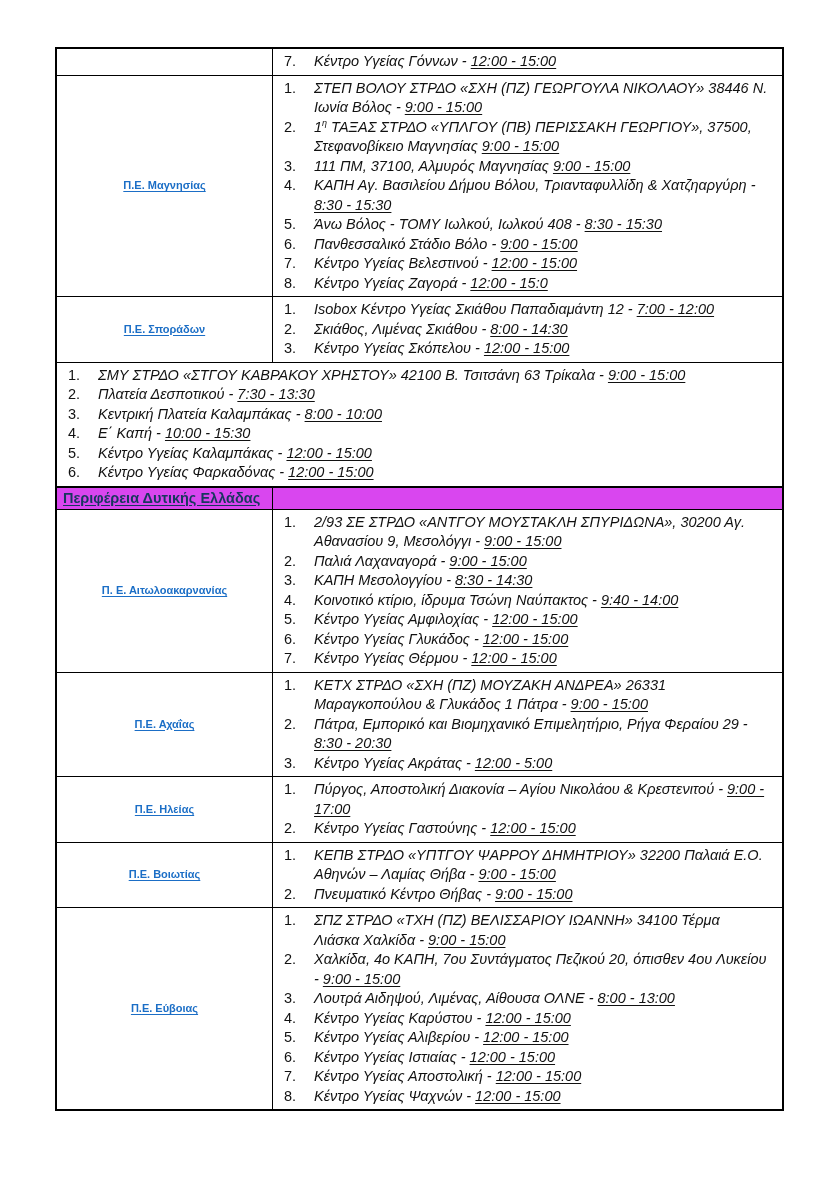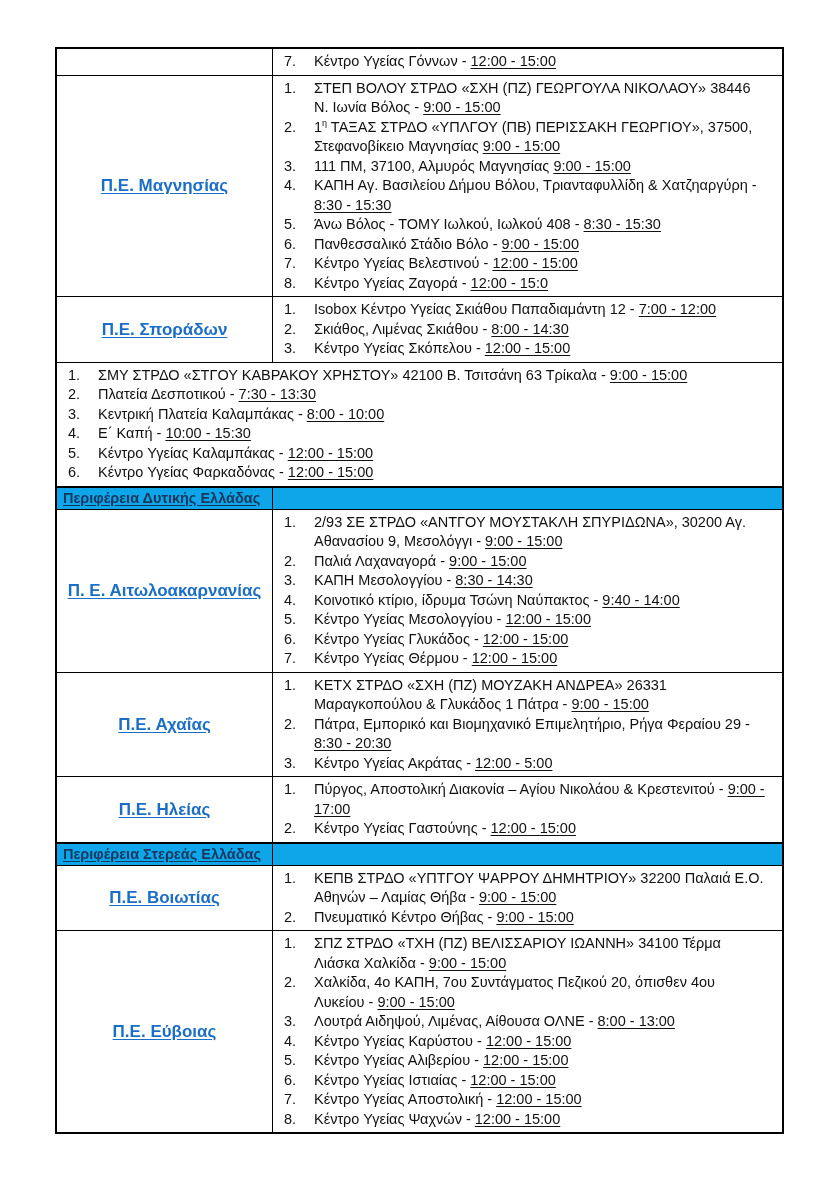--- a/index.html
+++ b/index.html
@@ -40,49 +40,50 @@
   }
   .cell-right {
     flex: 1 1 auto;
     box-sizing: border-box;
     padding: 3px 6px 3px 0;
     min-width: 0;
   }
   .region-link {
     color: #1B6EC6;
     font-weight: bold;
-    font-size: 17px;
+    font-size: 11px;
     text-decoration: underline;
     text-underline-offset: 2px;
     cursor: pointer;
     line-height: 19px;
   }
   .item {
     display: flex;
     align-items: flex-start;
     font-size: 14.5px;
     line-height: 19.5px;
   }
   .item-num {
     flex: 0 0 30px;
     padding-left: 11px;
     box-sizing: content-box;
   }
   .item-body {
     flex: 1 1 auto;
     padding-right: 8px;
     min-width: 0;
+    font-style: italic;
   }
   .item-body sup { font-size: 9px; line-height: 0; }
   .hours {
     text-decoration: underline;
     text-underline-offset: 2px;
   }
   .band {
-    background: #0ea5e9;
+    background: #d946ef;
     border-top: 0.5px solid #000;
     align-items: flex-end;
   }
   .band .cell-left.band-label-cell {
     width: 216px;
     flex: 0 0 216px;
     justify-content: flex-start;
     text-align: left;
     padding: 1px 4px 2px 6px;
   }
@@ -218,21 +219,21 @@
           <div class="item">
             <span class="item-num">3.</span>
             <div class="item-body"><span>ΚΑΠΗ Μεσολογγίου - </span><span class="hours">8:30 - 14:30</span></div>
           </div>
           <div class="item">
             <span class="item-num">4.</span>
             <div class="item-body"><span>Κοινοτικό κτίριο, ίδρυμα Τσώνη Ναύπακτος - </span><span class="hours">9:40 - 14:00</span></div>
           </div>
           <div class="item">
             <span class="item-num">5.</span>
-            <div class="item-body"><span>Κέντρο Υγείας Μεσολογγίου - </span><span class="hours">12:00 - 15:00</span></div>
+            <div class="item-body"><span>Κέντρο Υγείας Αμφιλοχίας - </span><span class="hours">12:00 - 15:00</span></div>
           </div>
           <div class="item">
             <span class="item-num">6.</span>
             <div class="item-body"><span>Κέντρο Υγείας Γλυκάδος - </span><span class="hours">12:00 - 15:00</span></div>
           </div>
           <div class="item">
             <span class="item-num">7.</span>
             <div class="item-body"><span>Κέντρο Υγείας Θέρμου - </span><span class="hours">12:00 - 15:00</span></div>
           </div>
         </div>
@@ -263,26 +264,20 @@
         <div class="cell-right">
           <div class="item">
             <span class="item-num">1.</span>
             <div class="item-body"><span>Πύργος, Αποστολική Διακονία – Αγίου Νικολάου &amp; Κρεστενιτού - </span><span class="hours">9:00 - 17:00</span></div>
           </div>
           <div class="item">
             <span class="item-num">2.</span>
             <div class="item-body"><span>Κέντρο Υγείας Γαστούνης - </span><span class="hours">12:00 - 15:00</span></div>
           </div>
         </div>
-      </div>
-      <div class="row band">
-        <div class="cell-left band-label-cell">
-          <span class="band-label">Περιφέρεια Στερεάς Ελλάδας</span>
-        </div>
-        <div class="cell-right"></div>
       </div>
       <div class="row">
         <div class="cell-left">
           <span class="region-link">Π.Ε. Βοιωτίας</span>
         </div>
         <div class="cell-right">
           <div class="item">
             <span class="item-num">1.</span>
             <div class="item-body"><span>ΚΕΠΒ ΣΤΡΔΟ «ΥΠΤΓΟΥ ΨΑΡΡΟΥ ΔΗΜΗΤΡΙΟΥ» 32200 Παλαιά Ε.Ο. Αθηνών – Λαμίας Θήβα - </span><span class="hours">9:00 - 15:00</span></div>
           </div>

